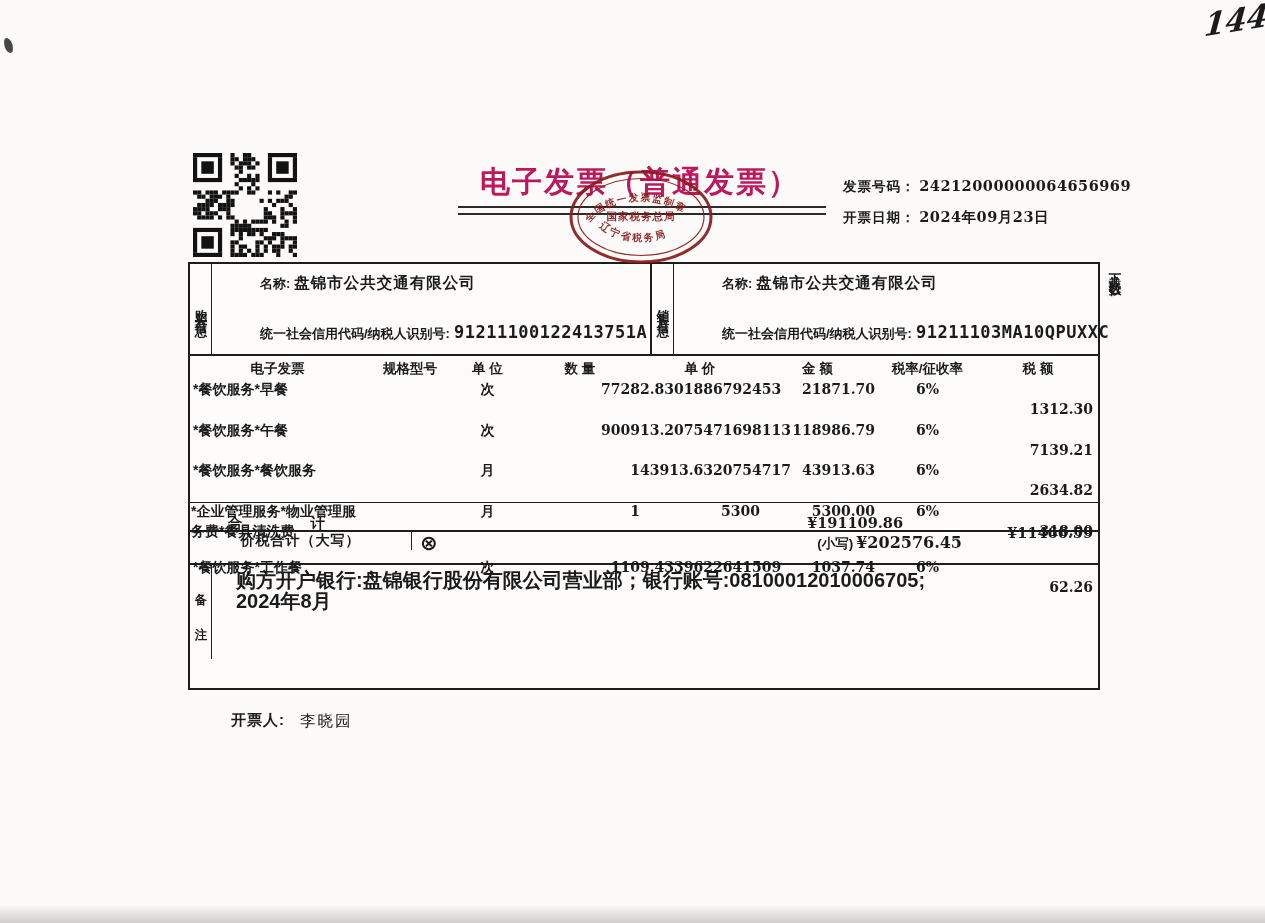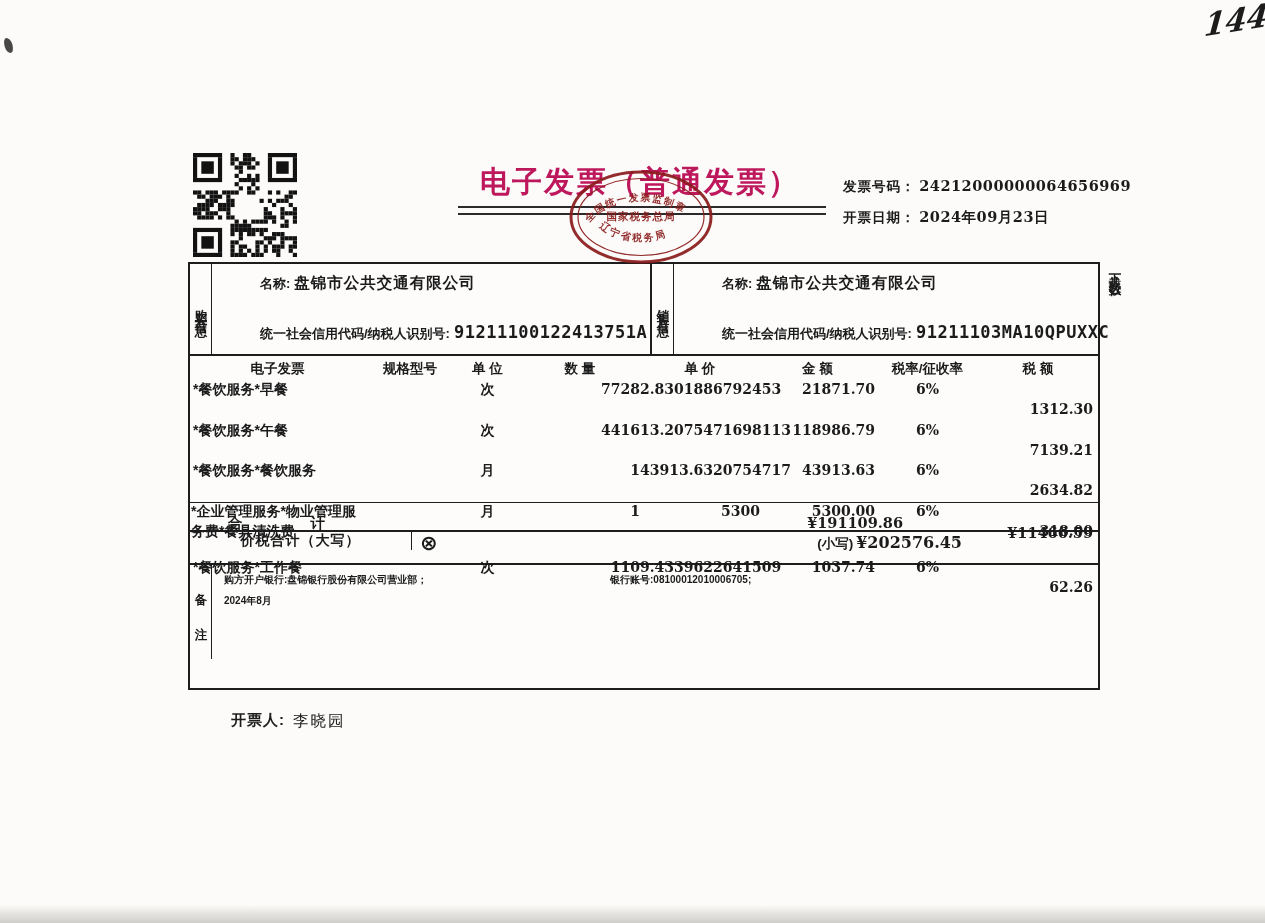--- a/index.html
+++ b/index.html
@@ -73,24 +73,24 @@
   .cross{font-size:21px;line-height:21px;font-weight:700;margin-right:2px;}
   .words{font-size:15px;font-weight:700;letter-spacing:.5px;}
   .figures{margin-left:auto;margin-right:136px;display:flex;align-items:baseline;gap:3px;}
   .figures .flab{font-size:13.5px;font-weight:700;}
   .figures .fval{font-size:16px;}
 
   
   .remarks{display:flex;border-top:2px solid #1d1d1d;box-sizing:border-box;height:96px;}
   .remarks .vlabel{letter-spacing:34px;padding-top:10px;}
   .rbody{flex:1;padding:5px 8px 0 12px;box-sizing:border-box;}
-  .rline{display:flex;font-size:10px;font-weight:700;line-height:20.5px;}
+  .rline{display:flex;font-size:20px;font-weight:700;line-height:20.5px;margin-left:12px;}
   .rbank{min-width:386px;}
 
-  .drawer{left:231px;top:711px;font-size:15px;display:flex;gap:8px;}
+  .drawer{left:231px;top:711px;font-size:15px;display:flex;gap:15px;}
   .drawer .dlab{font-weight:700;letter-spacing:1px;}
   .drawer .dval{font-weight:400;font-size:15.5px;letter-spacing:2px;}
 
   .bottom-band{left:0;bottom:0;width:100%;height:18px;
     background:linear-gradient(180deg,rgba(236,234,230,0) 0%,#e7e5e1 45%,#cfcecb 100%);}
 </style>
 </head>
 <body>
 
 <div class="abs handwriting">144</div>
@@ -379,21 +379,21 @@
       <div class="cell c4 num">7728</div>
       <div class="cell c5 num">2.8301886792453</div>
       <div class="cell c6 num">21871.70</div>
       <div class="cell c7 num">6%</div>
       <div class="cell c8 num">1312.30</div>
     </div>
     <div class="irow">
       <div class="cell c1">*餐饮服务*午餐</div>
       <div class="cell c2"></div>
       <div class="cell c3">次</div>
-      <div class="cell c4 num">4416</div>
+      <div class="cell c4 num">9009</div>
       <div class="cell c5 num">13.2075471698113</div>
       <div class="cell c6 num">118986.79</div>
       <div class="cell c7 num">6%</div>
       <div class="cell c8 num">7139.21</div>
     </div>
     <div class="irow">
       <div class="cell c1">*餐饮服务*餐饮服务</div>
       <div class="cell c2"></div>
       <div class="cell c3">月</div>
       <div class="cell c4 num">1</div>

